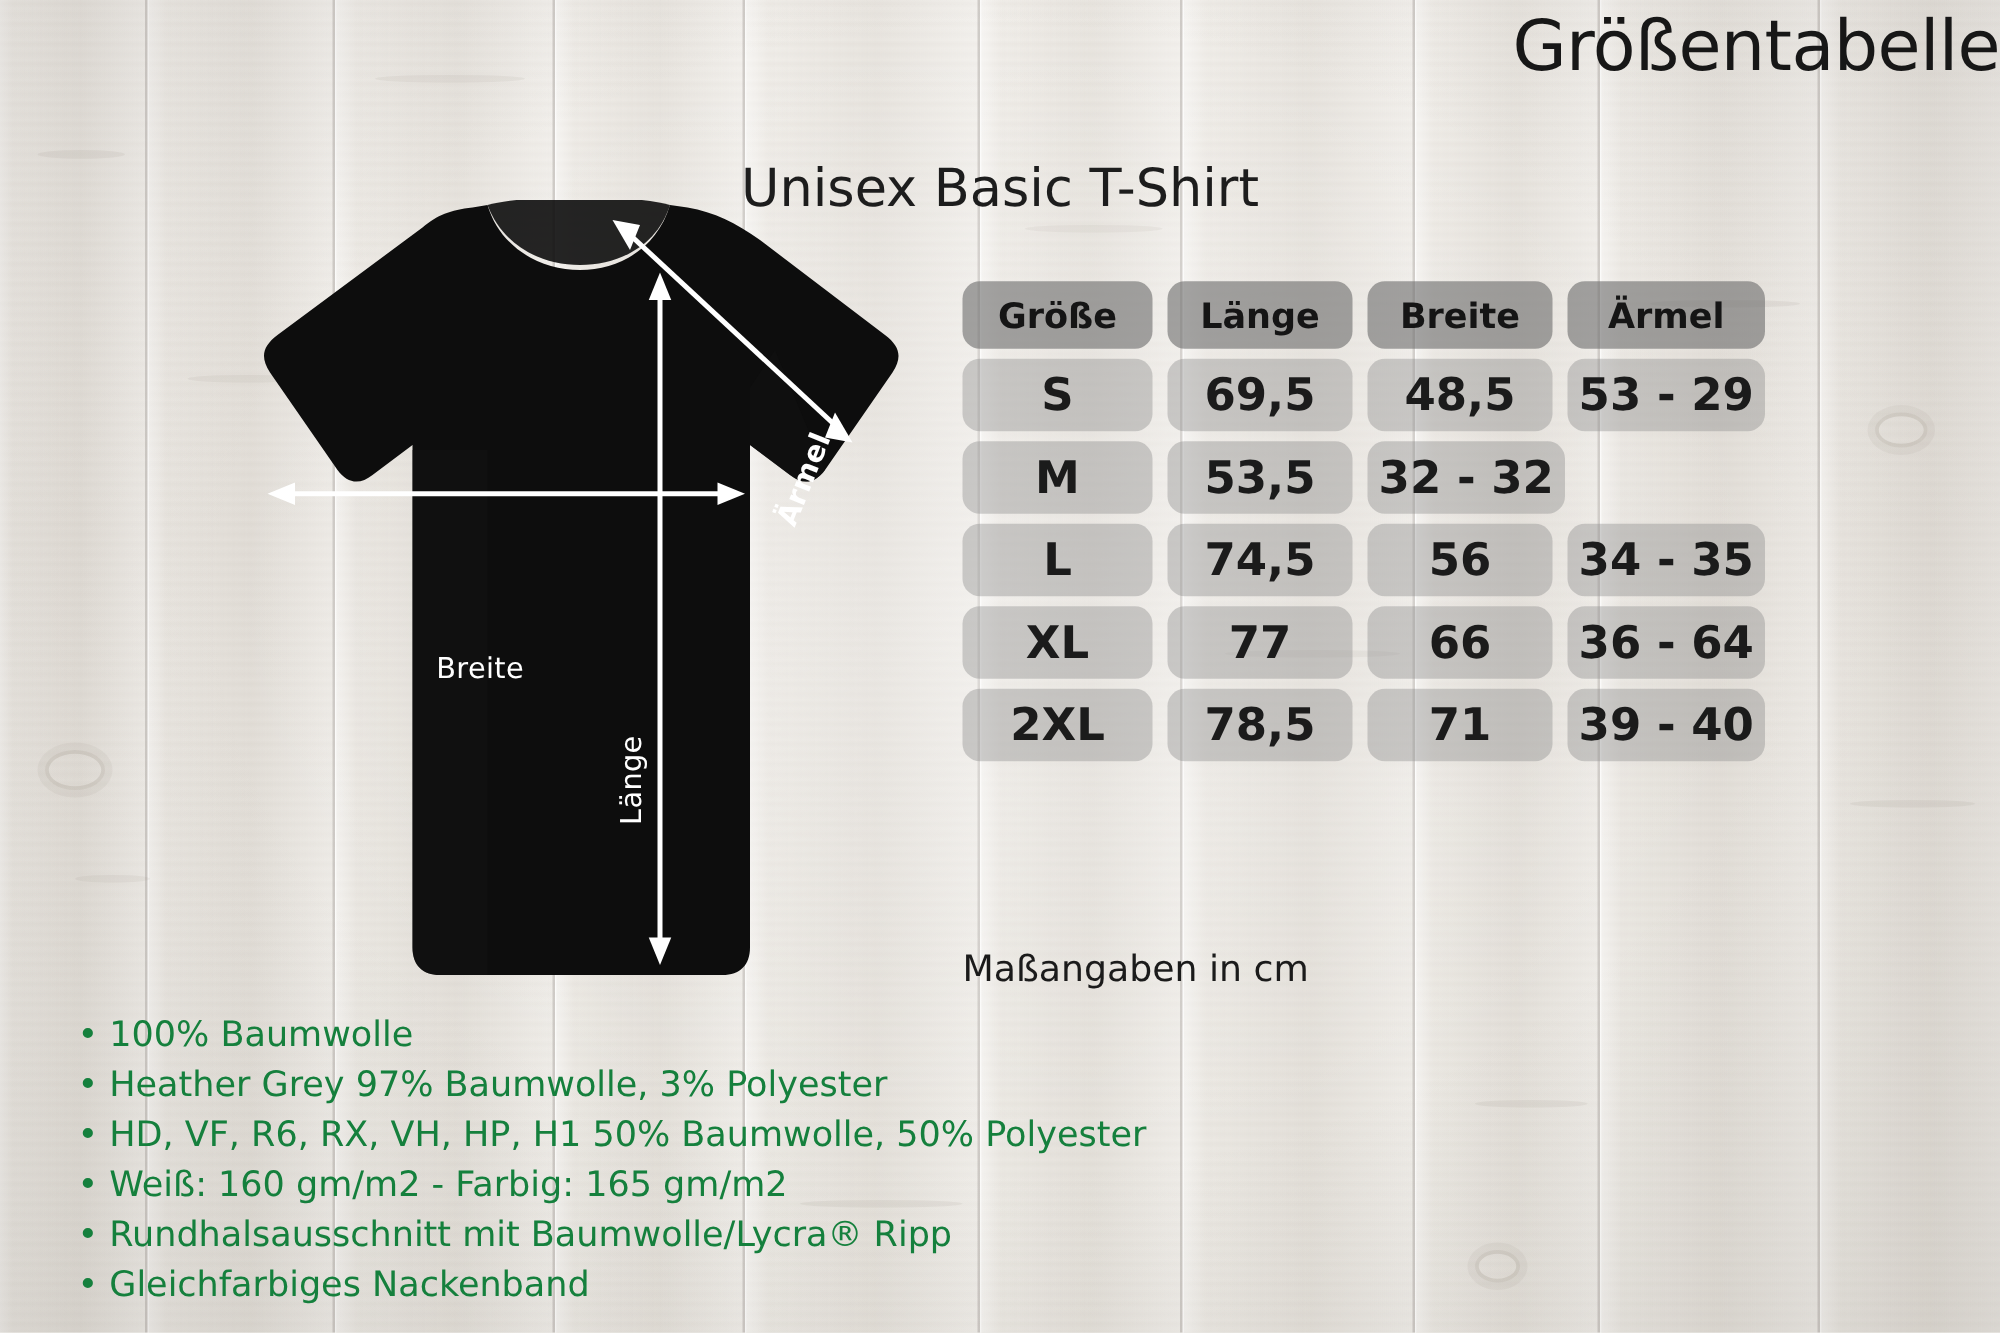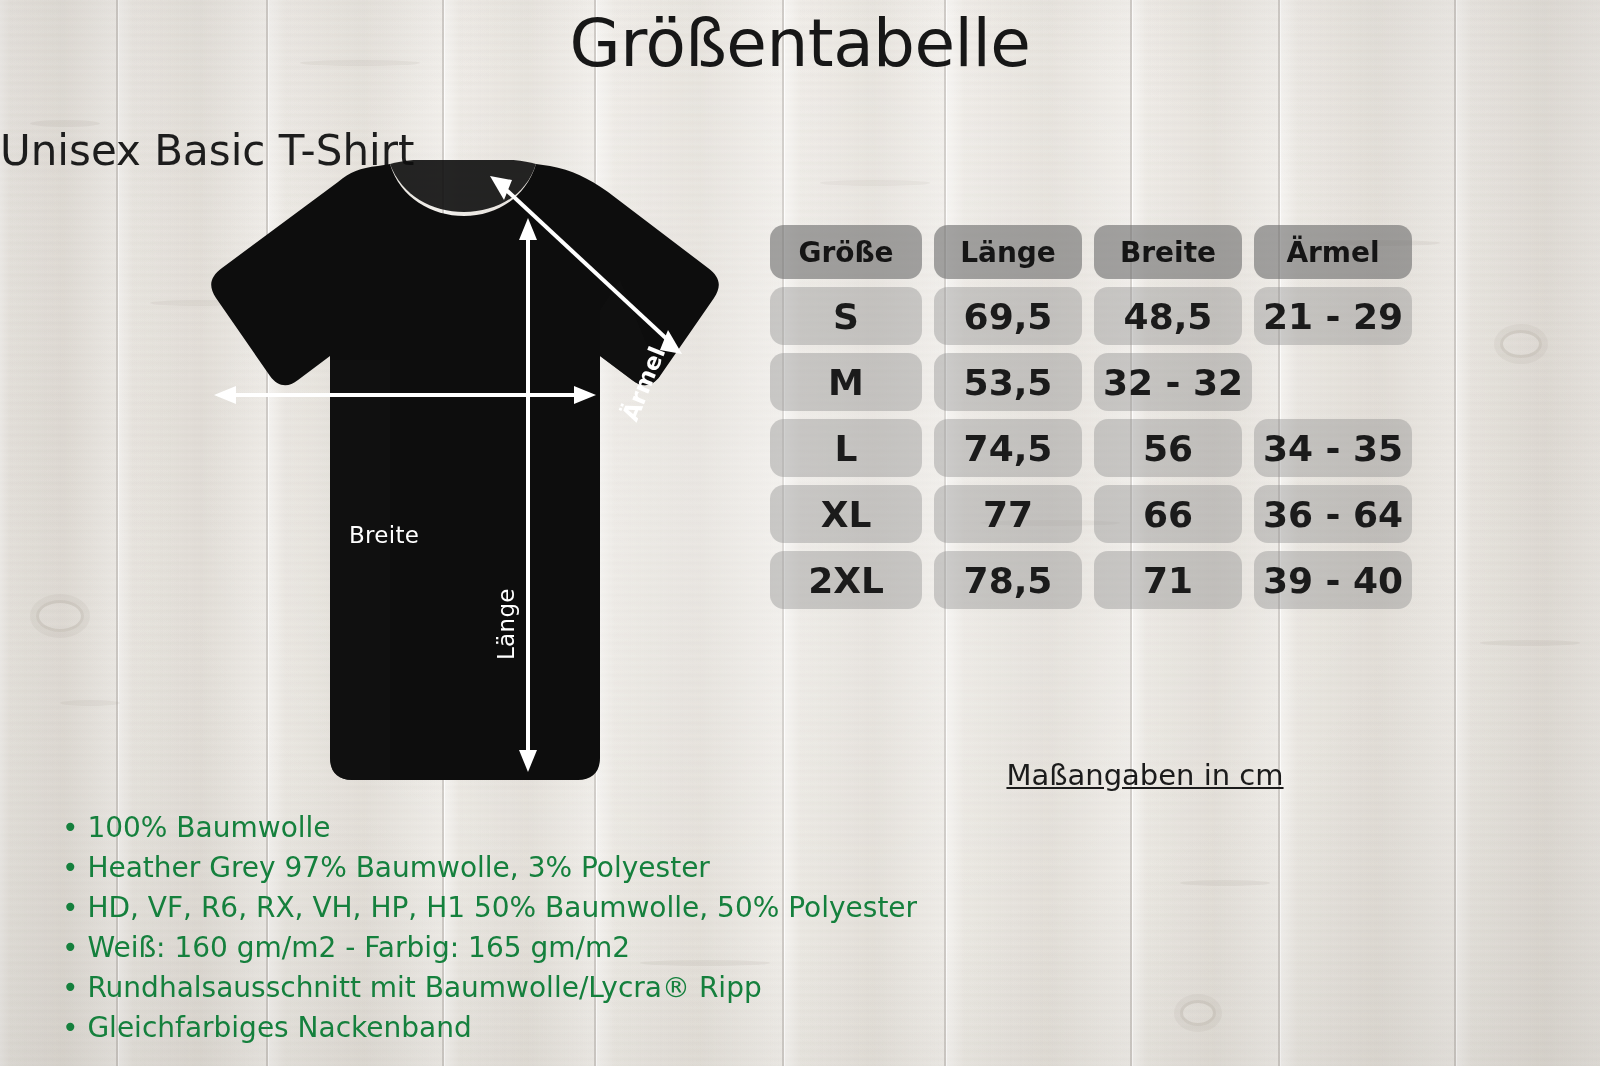--- a/index.html
+++ b/index.html
@@ -65,33 +65,33 @@
     background: radial-gradient(ellipse at 50% 45%, rgba(255,255,255,0.35) 0%, rgba(255,255,255,0.0) 55%, rgba(120,112,104,0.16) 100%);
     pointer-events: none;
   }
 
   
   .title {
     position: absolute;
     top: 6px;
     left: 0;
     width: 1600px;
-    text-align: center;
-    font-size: 66px;
+    text-align: right;
+    font-size: 56px;
     line-height: 1.15;
     color: #171717;
     letter-spacing: -0.5px;
     font-weight: 400;
   }
   .subtitle {
     position: absolute;
     top: 126px;
     left: 0;
     width: 1600px;
-    text-align: left;
+    text-align: center;
     font-size: 42px;
     color: #1d1d1d;
     font-weight: 400;
   }
 
   
   .shirt-wrap {
     position: absolute;
     left: 60px;
     top: 160px;
@@ -155,24 +155,23 @@
     background: rgba(140,140,140,0.40);
     font-size: 36px;
   }
   .body .cell.size-cell { font-size: 36px; }
 
   .units {
     position: absolute;
     left: 770px;
     top: 758px;
     width: 750px;
-    text-align: center;
+    text-align: left;
     font-size: 29px;
     color: #1b1b1b;
-    text-decoration: underline;
   }
 
   
   .specs {
     position: absolute;
     left: 62px;
     top: 808px;
     width: 920px;
   }
   .spec-line {
@@ -280,21 +279,21 @@
       <div class="cell c-size">Größe</div>
       <div class="cell c-len">Länge</div>
       <div class="cell c-wid">Breite</div>
       <div class="cell c-slv">Ärmel</div>
     </div>
 
     <div class="trow body">
       <div class="cell c-size size-cell">S</div>
       <div class="cell c-len">69,5</div>
       <div class="cell c-wid">48,5</div>
-      <div class="cell c-slv">21 - 29</div>
+      <div class="cell c-slv">53 - 29</div>
     </div>
 
     <div class="trow body">
       <div class="cell c-size size-cell">M</div>
       <div class="cell c-wid">53,5</div>
       <div class="cell c-slv">32 - 32</div>
     </div>
 
     <div class="trow body">
       <div class="cell c-size size-cell">L</div>

